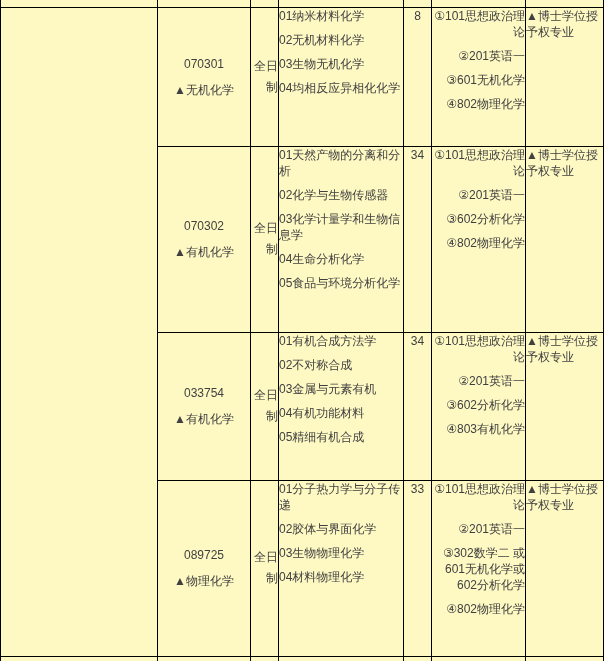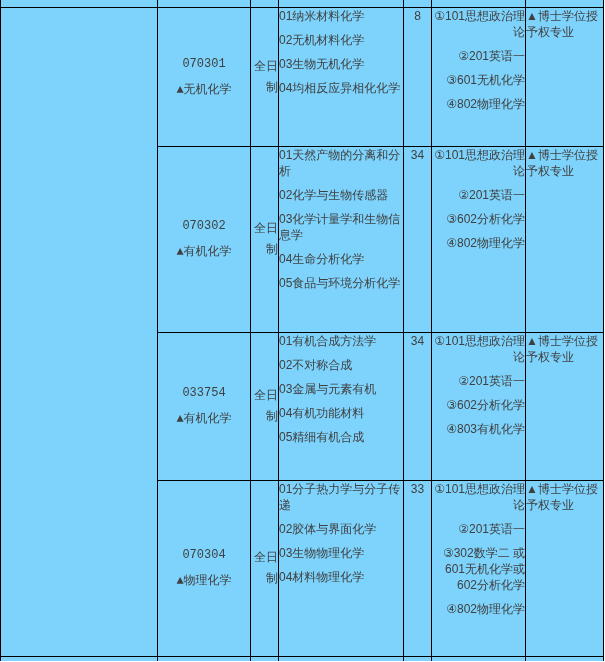--- a/index.html
+++ b/index.html
@@ -17,41 +17,40 @@
   table.catalog {
     table-layout: fixed;
     border-collapse: collapse;
     width: 604px;
     margin-left: 0;
   }
   table.catalog td {
     border: 1px solid #000;
     padding: 0;
     overflow: hidden;
-    background: #7dd3fc;
+    background: #fef9c3;
   }
   
   col.c-dept   { width: 157px; }
   col.c-code   { width: 93px;  }
   col.c-mode   { width: 28px;  }
   col.c-dirs   { width: 125px; }
   col.c-count  { width: 28px;  }
   col.c-exams  { width: 94px;  }
   col.c-remark { width: 78px;  }
 
   tr.sliver-top td    { border-top: none; height: 7px; }
   tr.sliver-bottom td { border-bottom: none; height: 5px; }
 
   td.cell-dept { border-bottom-color: #000; }
 
   td.cell-code {
     vertical-align: middle;
     text-align: center;
     line-height: 16px;
-    font-family: Liberation Mono, monospace;
   }
   td.cell-code .code-num { margin-bottom: 10px; }
 
   td.cell-mode {
     vertical-align: middle;
     text-align: right;
     line-height: 21px;
     padding: 0 1px;
     word-break: break-all;
   }
@@ -182,21 +181,21 @@
         <p>③602分析化学</p>
         <p>④803有机化学</p>
       </td>
       <td class="cell-remark">
         <p>▲博士学位授予权专业</p>
       </td>
     </tr>
 
     <tr class="r4">
       <td class="cell-code">
-        <div class="code-num">070304</div>
+        <div class="code-num">089725</div>
         <div>▲物理化学</div>
       </td>
       <td class="cell-mode">全日制</td>
       <td class="cell-dirs">
         <p>01分子热力学与分子传递</p>
         <p>02胶体与界面化学</p>
         <p>03生物物理化学</p>
         <p>04材料物理化学</p>
       </td>
       <td class="cell-count">33</td>

